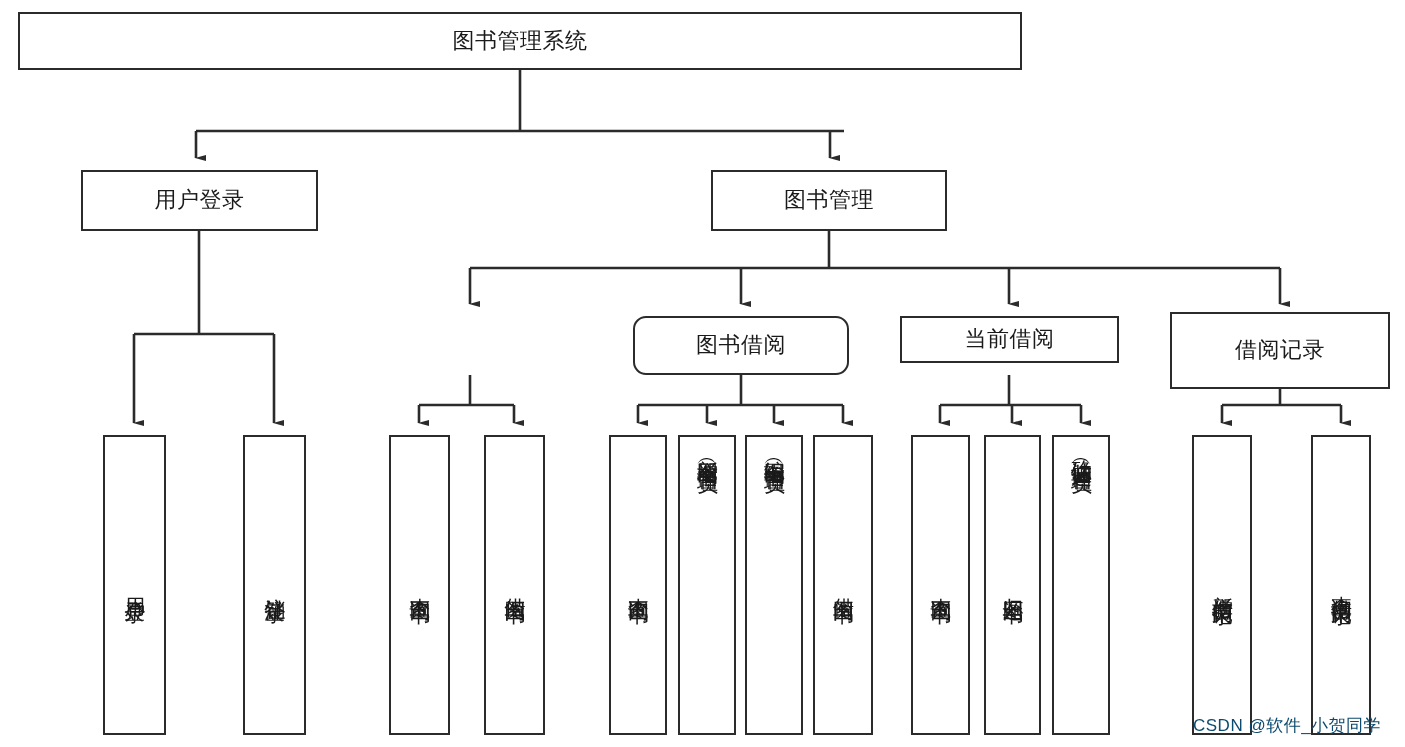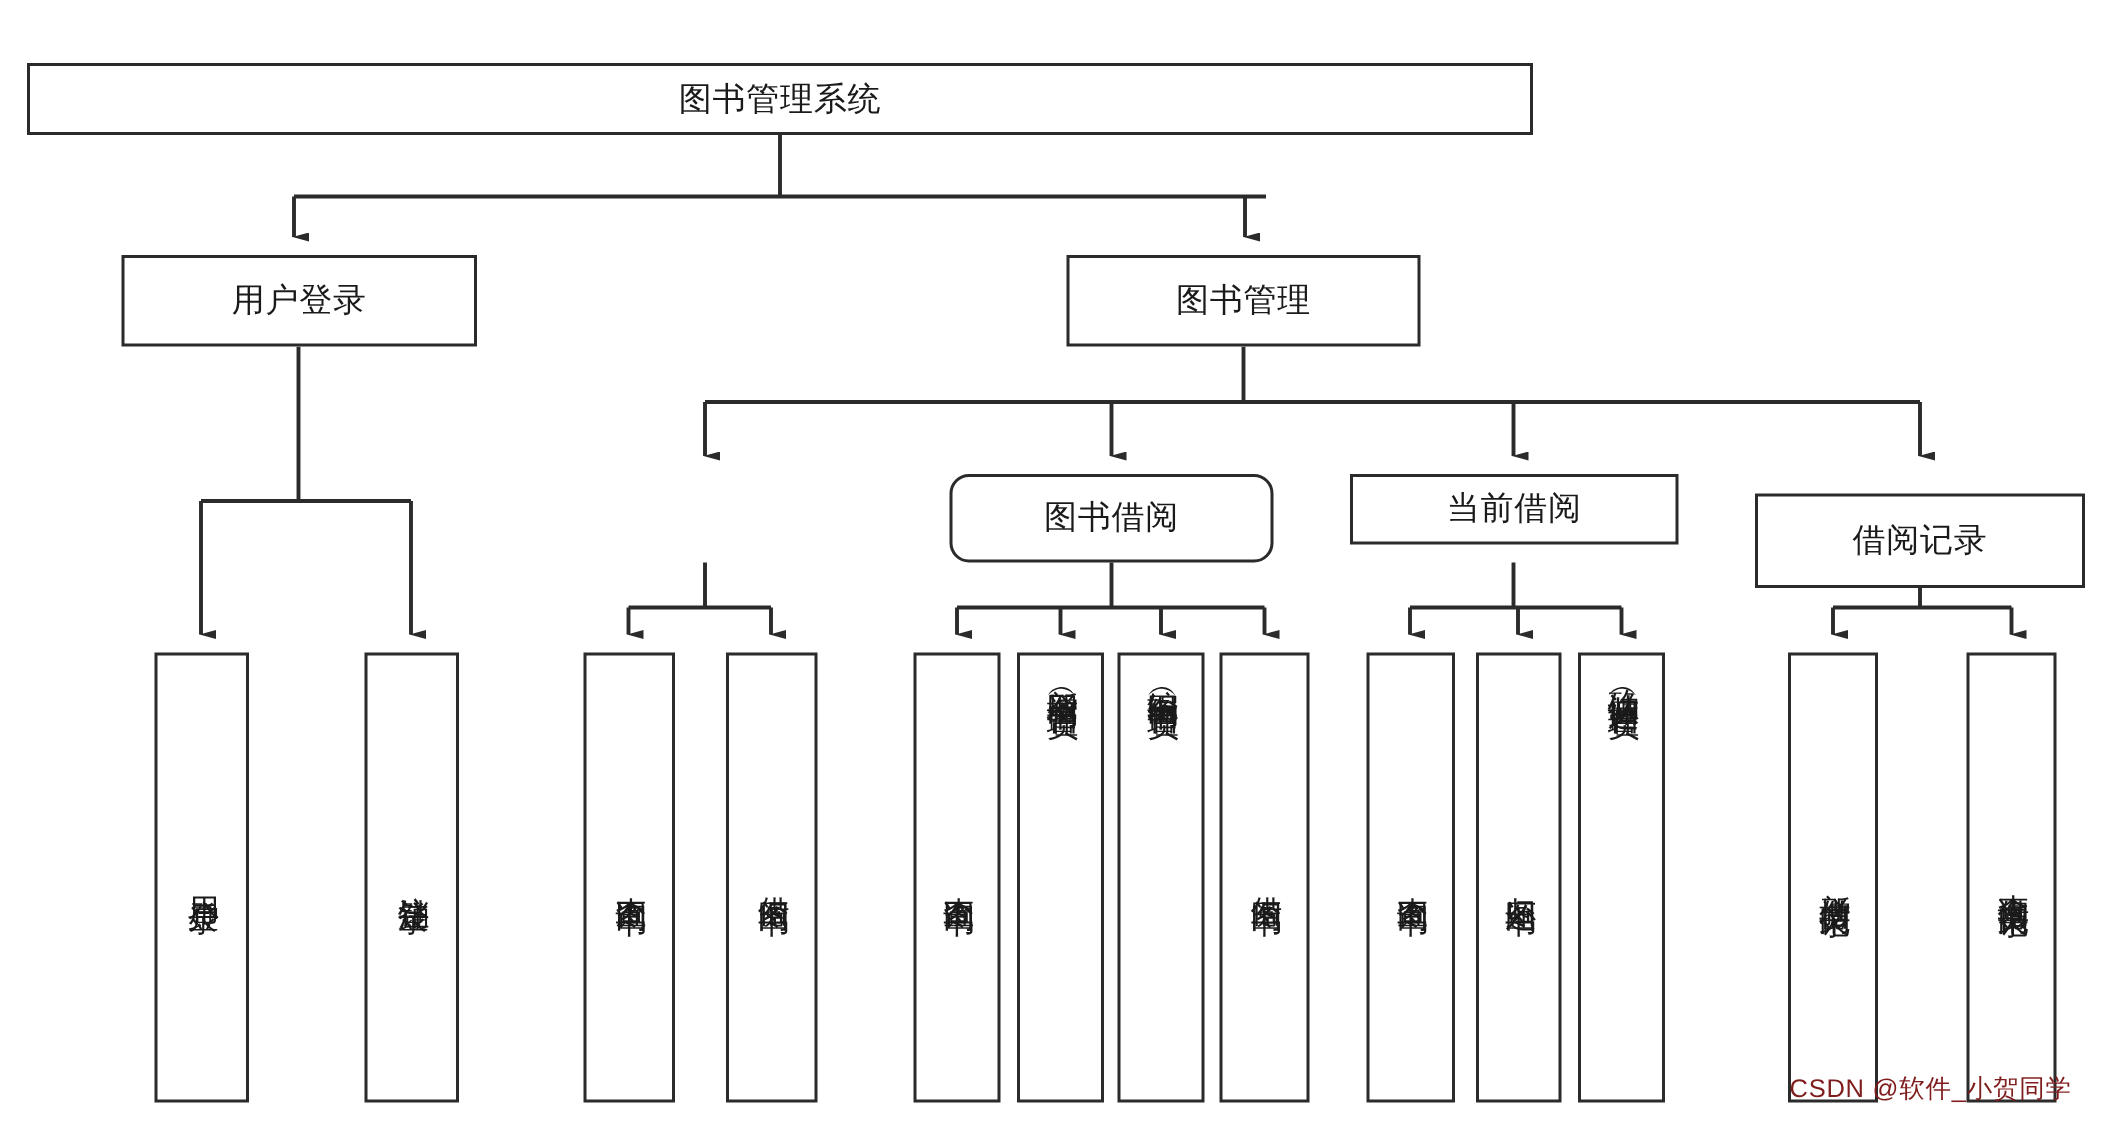--- a/index.html
+++ b/index.html
@@ -60,21 +60,21 @@
     justify-content: center;
   }
   .leaf-inner.top-align {
     align-items: flex-start;
     padding-top: 6px;
     box-sizing: border-box;
   }
   .watermark {
     position: absolute;
     font-size: 17px;
-    color: #7f1d1d;
+    color: #0c4a6e;
     white-space: nowrap;
     letter-spacing: 0.5px;
     pointer-events: none;
   }
 </style>
 </head>
 <body>
 
 <div id="diagram-root">
 
@@ -121,42 +121,42 @@
       <path d="M1012,405 L1012,423" marker-end="url(#arrowhead)"></path>
       <path d="M1081,405 L1081,423" marker-end="url(#arrowhead)"></path>
 
       <path d="M1280,375 L1280,405"></path>
       <path d="M1222,405 L1341,405"></path>
       <path d="M1222,405 L1222,423" marker-end="url(#arrowhead)"></path>
       <path d="M1341,405 L1341,423" marker-end="url(#arrowhead)"></path>
     </g>
   </svg>
 
-  <div class="node-box" style="left:18px; top:12px; width:1004px; height:48px;margin-top:30px;">
+  <div class="node-box" style="left:18px; top:12px; width:1004px; height:58px;">
     <span class="node-label-h">图书管理系统</span>
   </div>
 
   <div class="node-box" style="left:81px; top:170px; width:237px; height:61px;">
     <span class="node-label-h">用户登录</span>
   </div>
 
   <div class="node-box" style="left:711px; top:170px; width:236px; height:61px;">
     <span class="node-label-h">图书管理</span>
   </div>
 
 
   <div class="node-box" style="left:633px; top:316px; width:216px; height:59px;border-radius:13px;">
     <span class="node-label-h">图书借阅</span>
   </div>
 
   <div class="node-box" style="left:900px; top:316px; width:219px; height:47px;">
     <span class="node-label-h">当前借阅</span>
   </div>
 
-  <div class="node-box" style="left:1170px; top:329px; width:220px; height:63px;justify-content:center;">
+  <div class="node-box" style="left:1170px; top:312px; width:220px; height:77px;justify-content:center;">
     <span class="node-label-h">借阅记录</span>
   </div>
 
   <div class="node-box" style="left:103px; top:435px; width:63px; height:300px;">
     <div class="leaf-inner">
       <span class="node-label-v">用户登录</span>
     </div>
   </div>
 
   <div class="node-box" style="left:243px; top:435px; width:63px; height:300px;">

